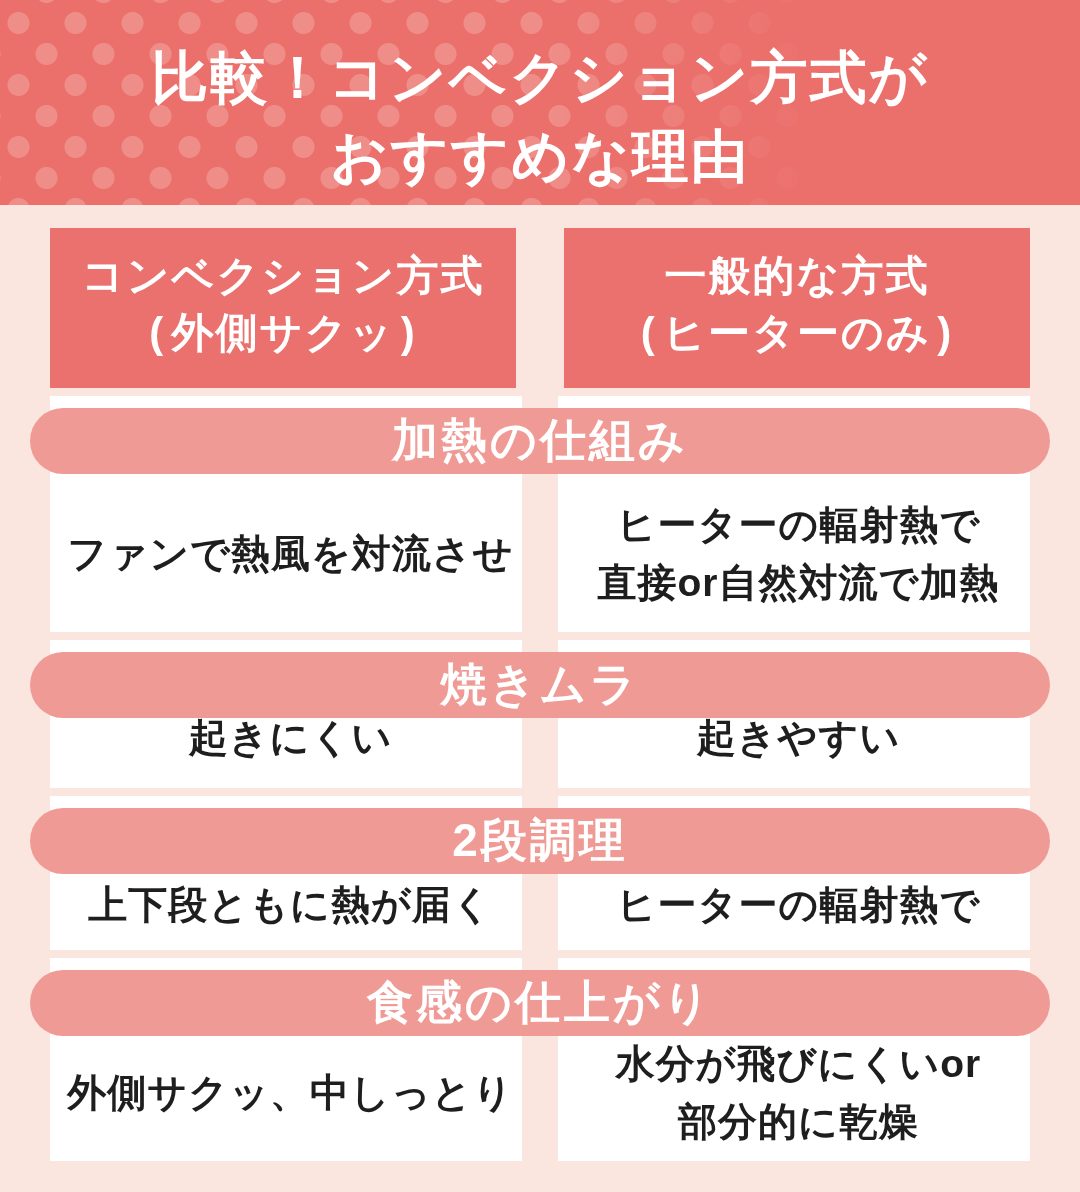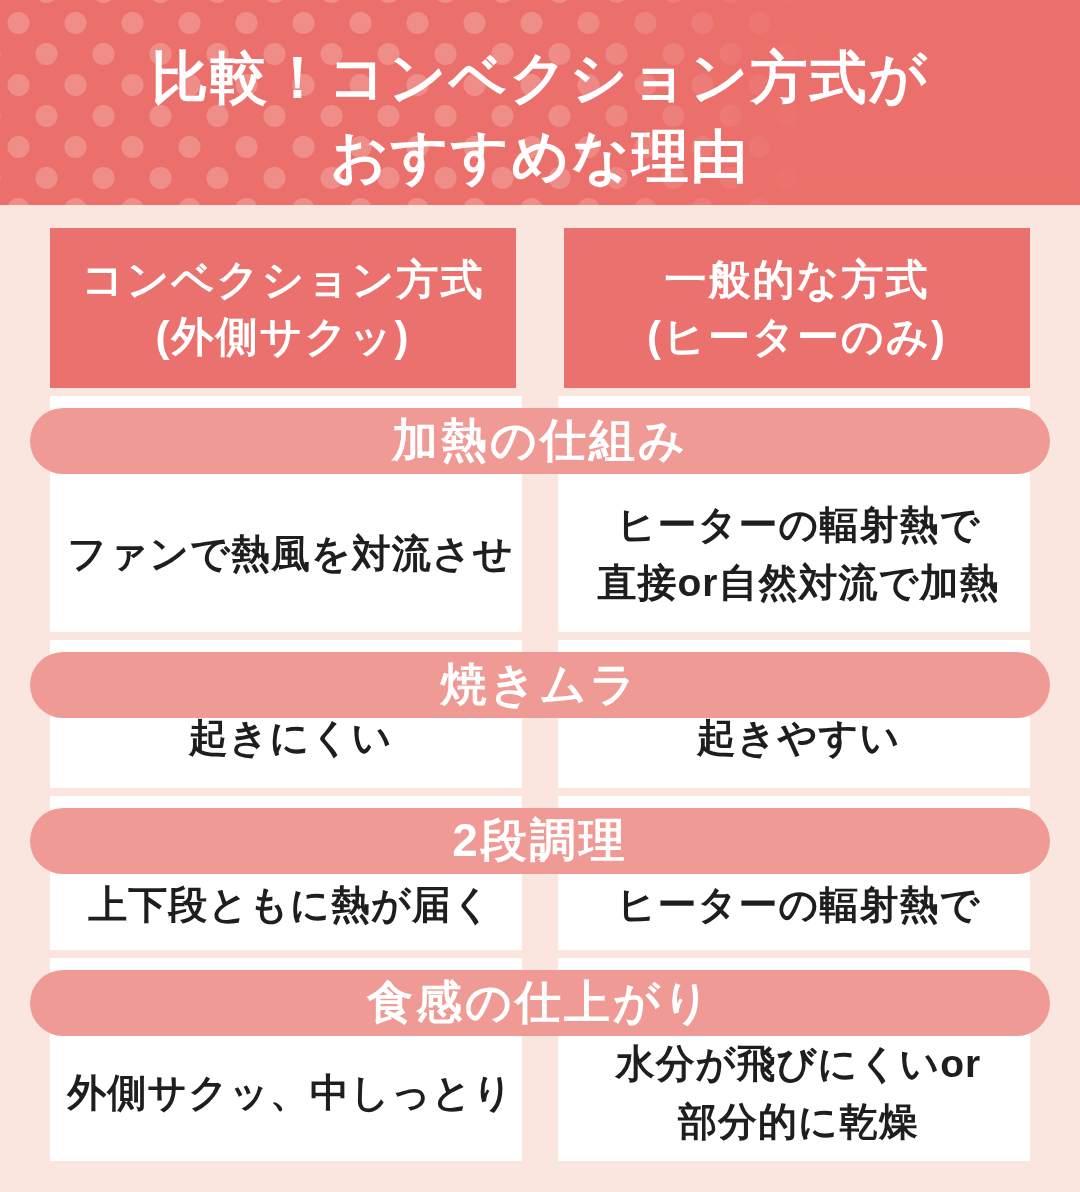--- a/index.html
+++ b/index.html
@@ -46,20 +46,21 @@
     text-align: center;
   }
 
   
   .board { padding: 0 30px; }
 
   .colheads {
     display: flex;
     gap: 48px;
     margin: 23px 20px 0;
+    font-family: Liberation Mono, monospace;
   }
   .colhead {
     flex: 1;
     height: 160px;
     background: #EA716D;
     color: #FFFFFF;
     display: flex;
     flex-direction: column;
     justify-content: center;
     align-items: center;

